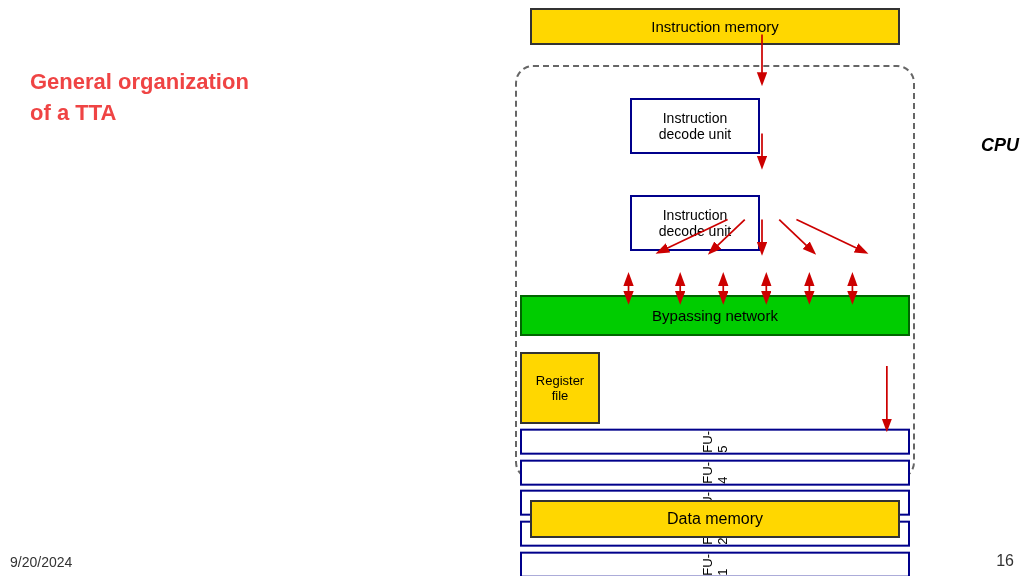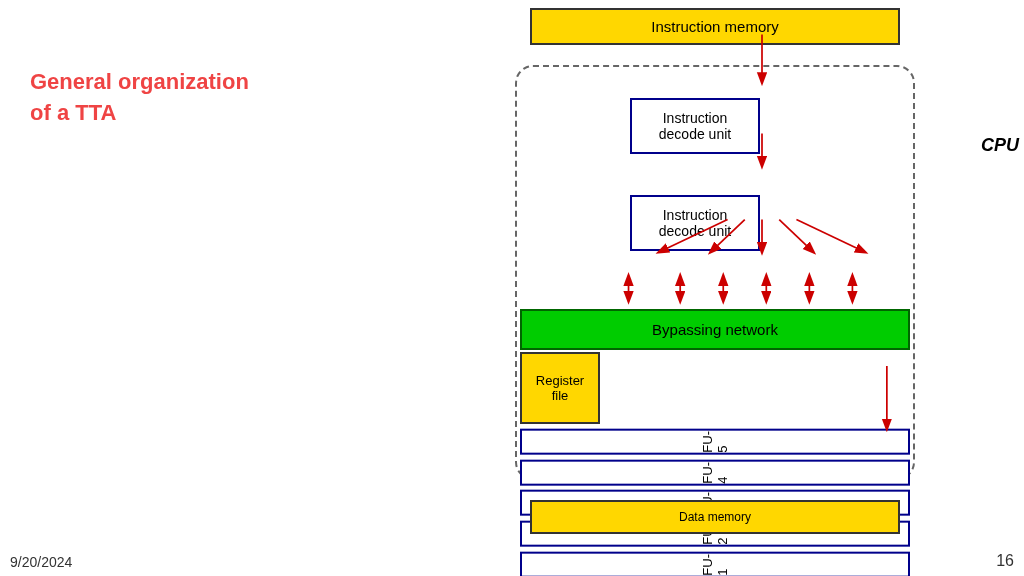--- a/index.html
+++ b/index.html
@@ -132,21 +132,21 @@
       border: 2px solid #00008B;
       text-align: center;
       padding: 10px 5px;
       font-size: 14px;
       color: #000;
     }
 
     
     .box-bypass {
       position: absolute;
-      top: 309px;
+      top: 295px;
       left: 20px;
       width: 390px;
       background: #00CC00;
       border: 2px solid #006600;
       text-align: center;
       padding: 10px 5px;
       font-size: 15px;
       color: #000;
       font-weight: normal;
     }
@@ -192,21 +192,21 @@
     
     .box-data-memory {
       position: absolute;
       top: 500px;
       left: 30px;
       width: 370px;
       background: #FFD700;
       border: 2px solid #333;
       text-align: center;
       padding: 8px 5px;
-      font-size: 12px;
+      font-size: 16px;
       color: #000;
     }
 
     
     .arrows-svg {
       position: absolute;
       top: 0;
       left: 0;
       width: 100%;
       height: 100%;

